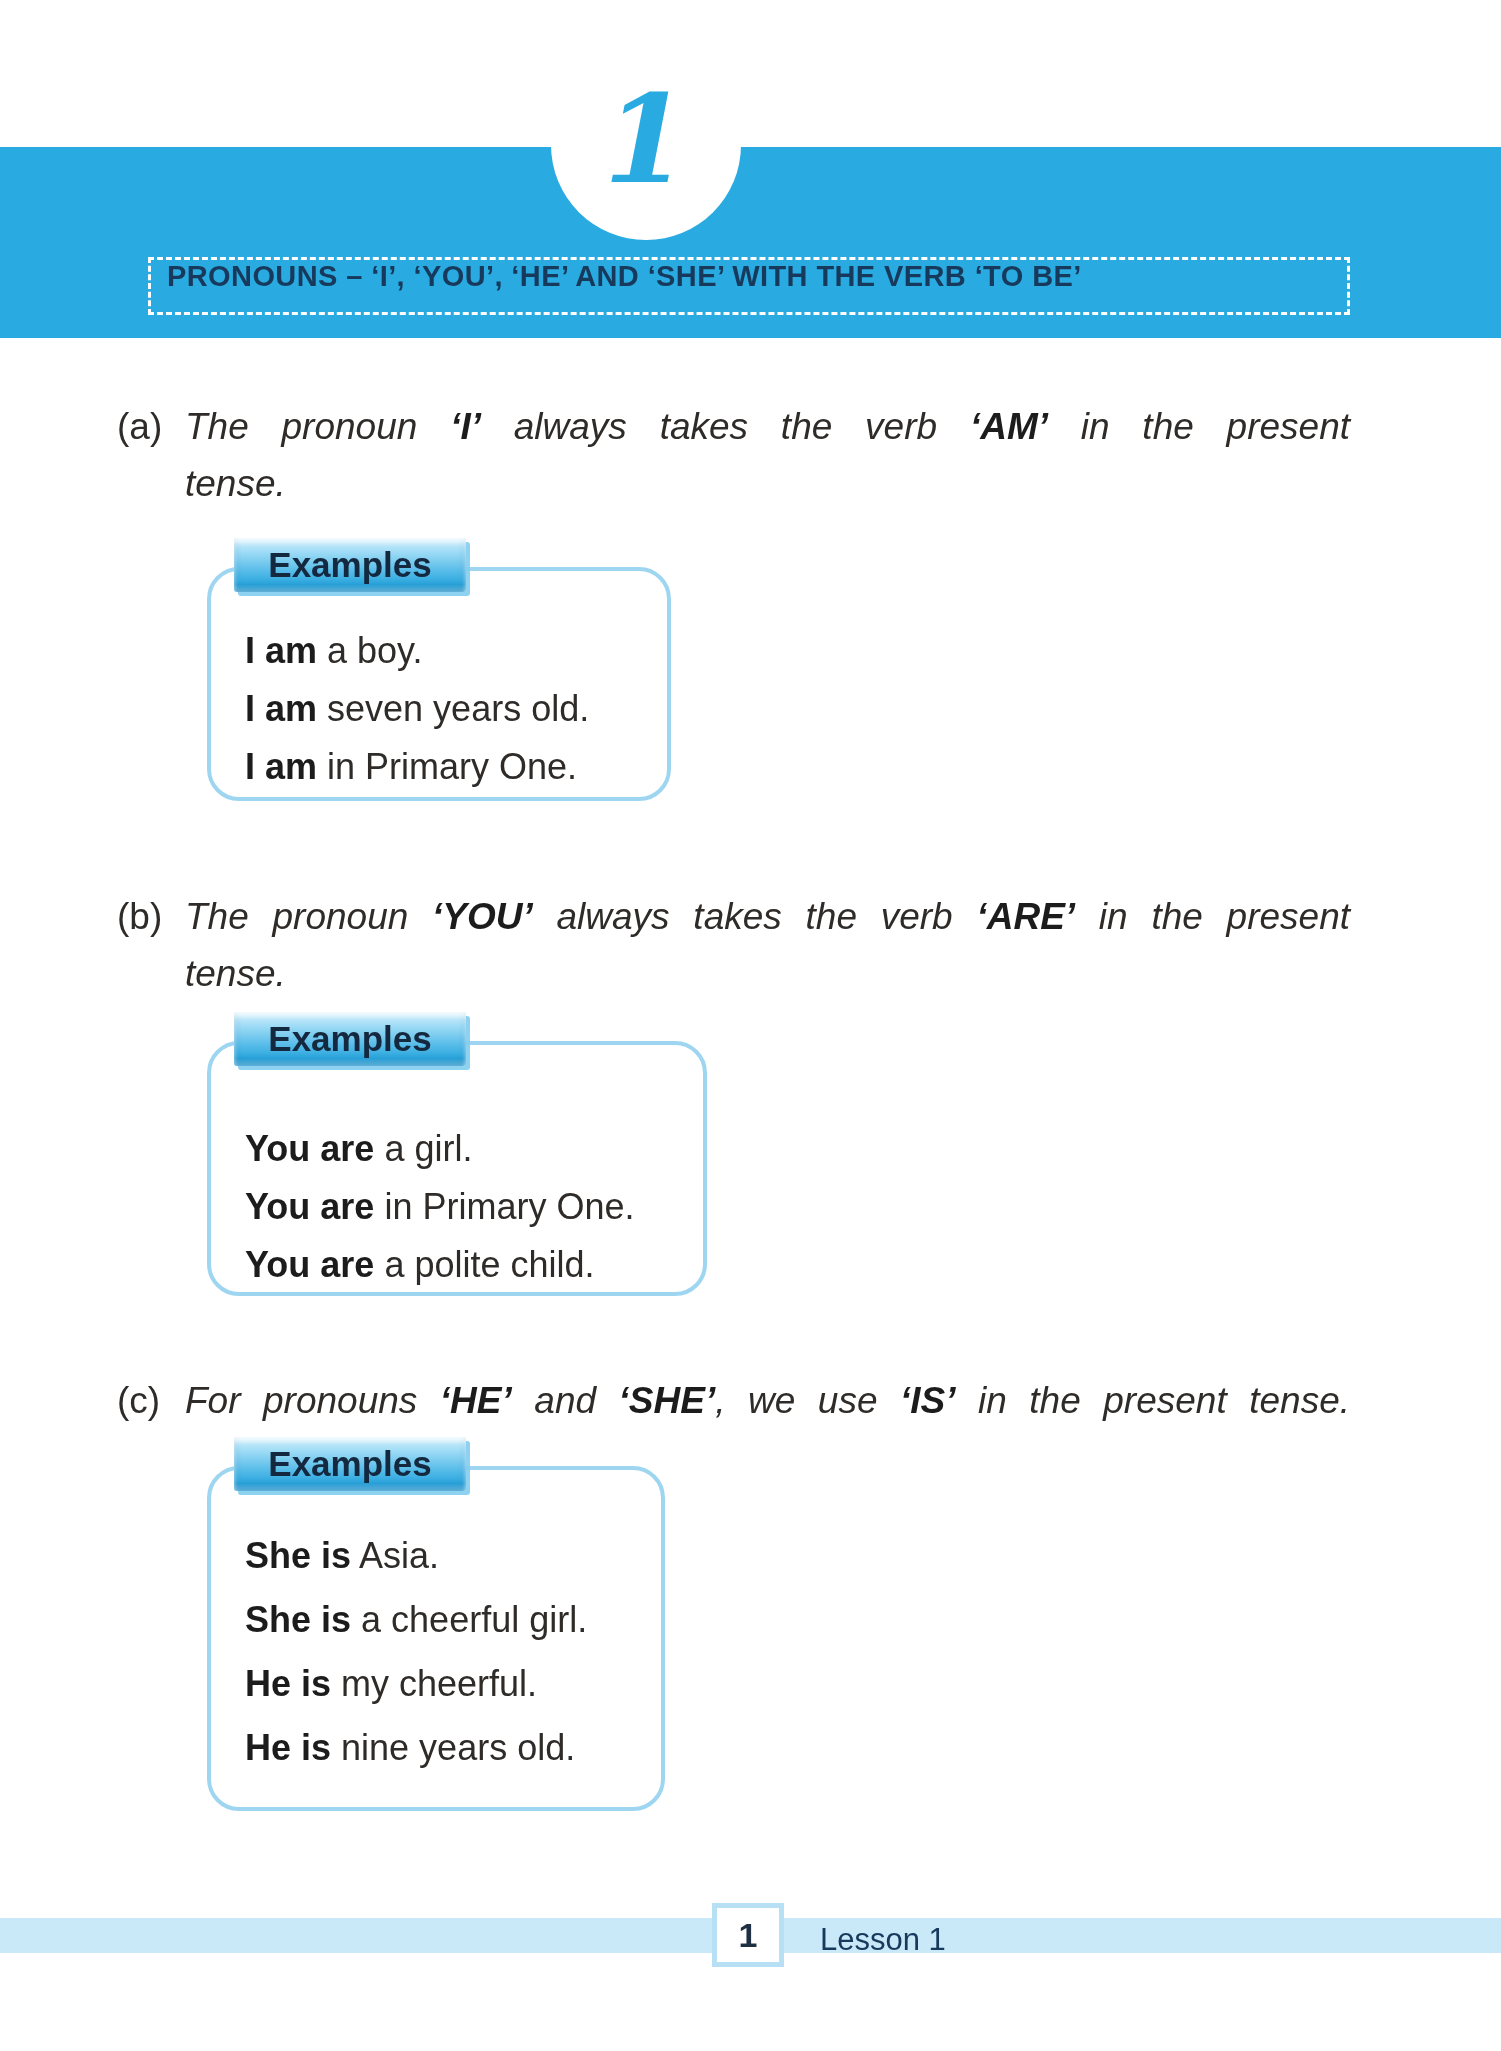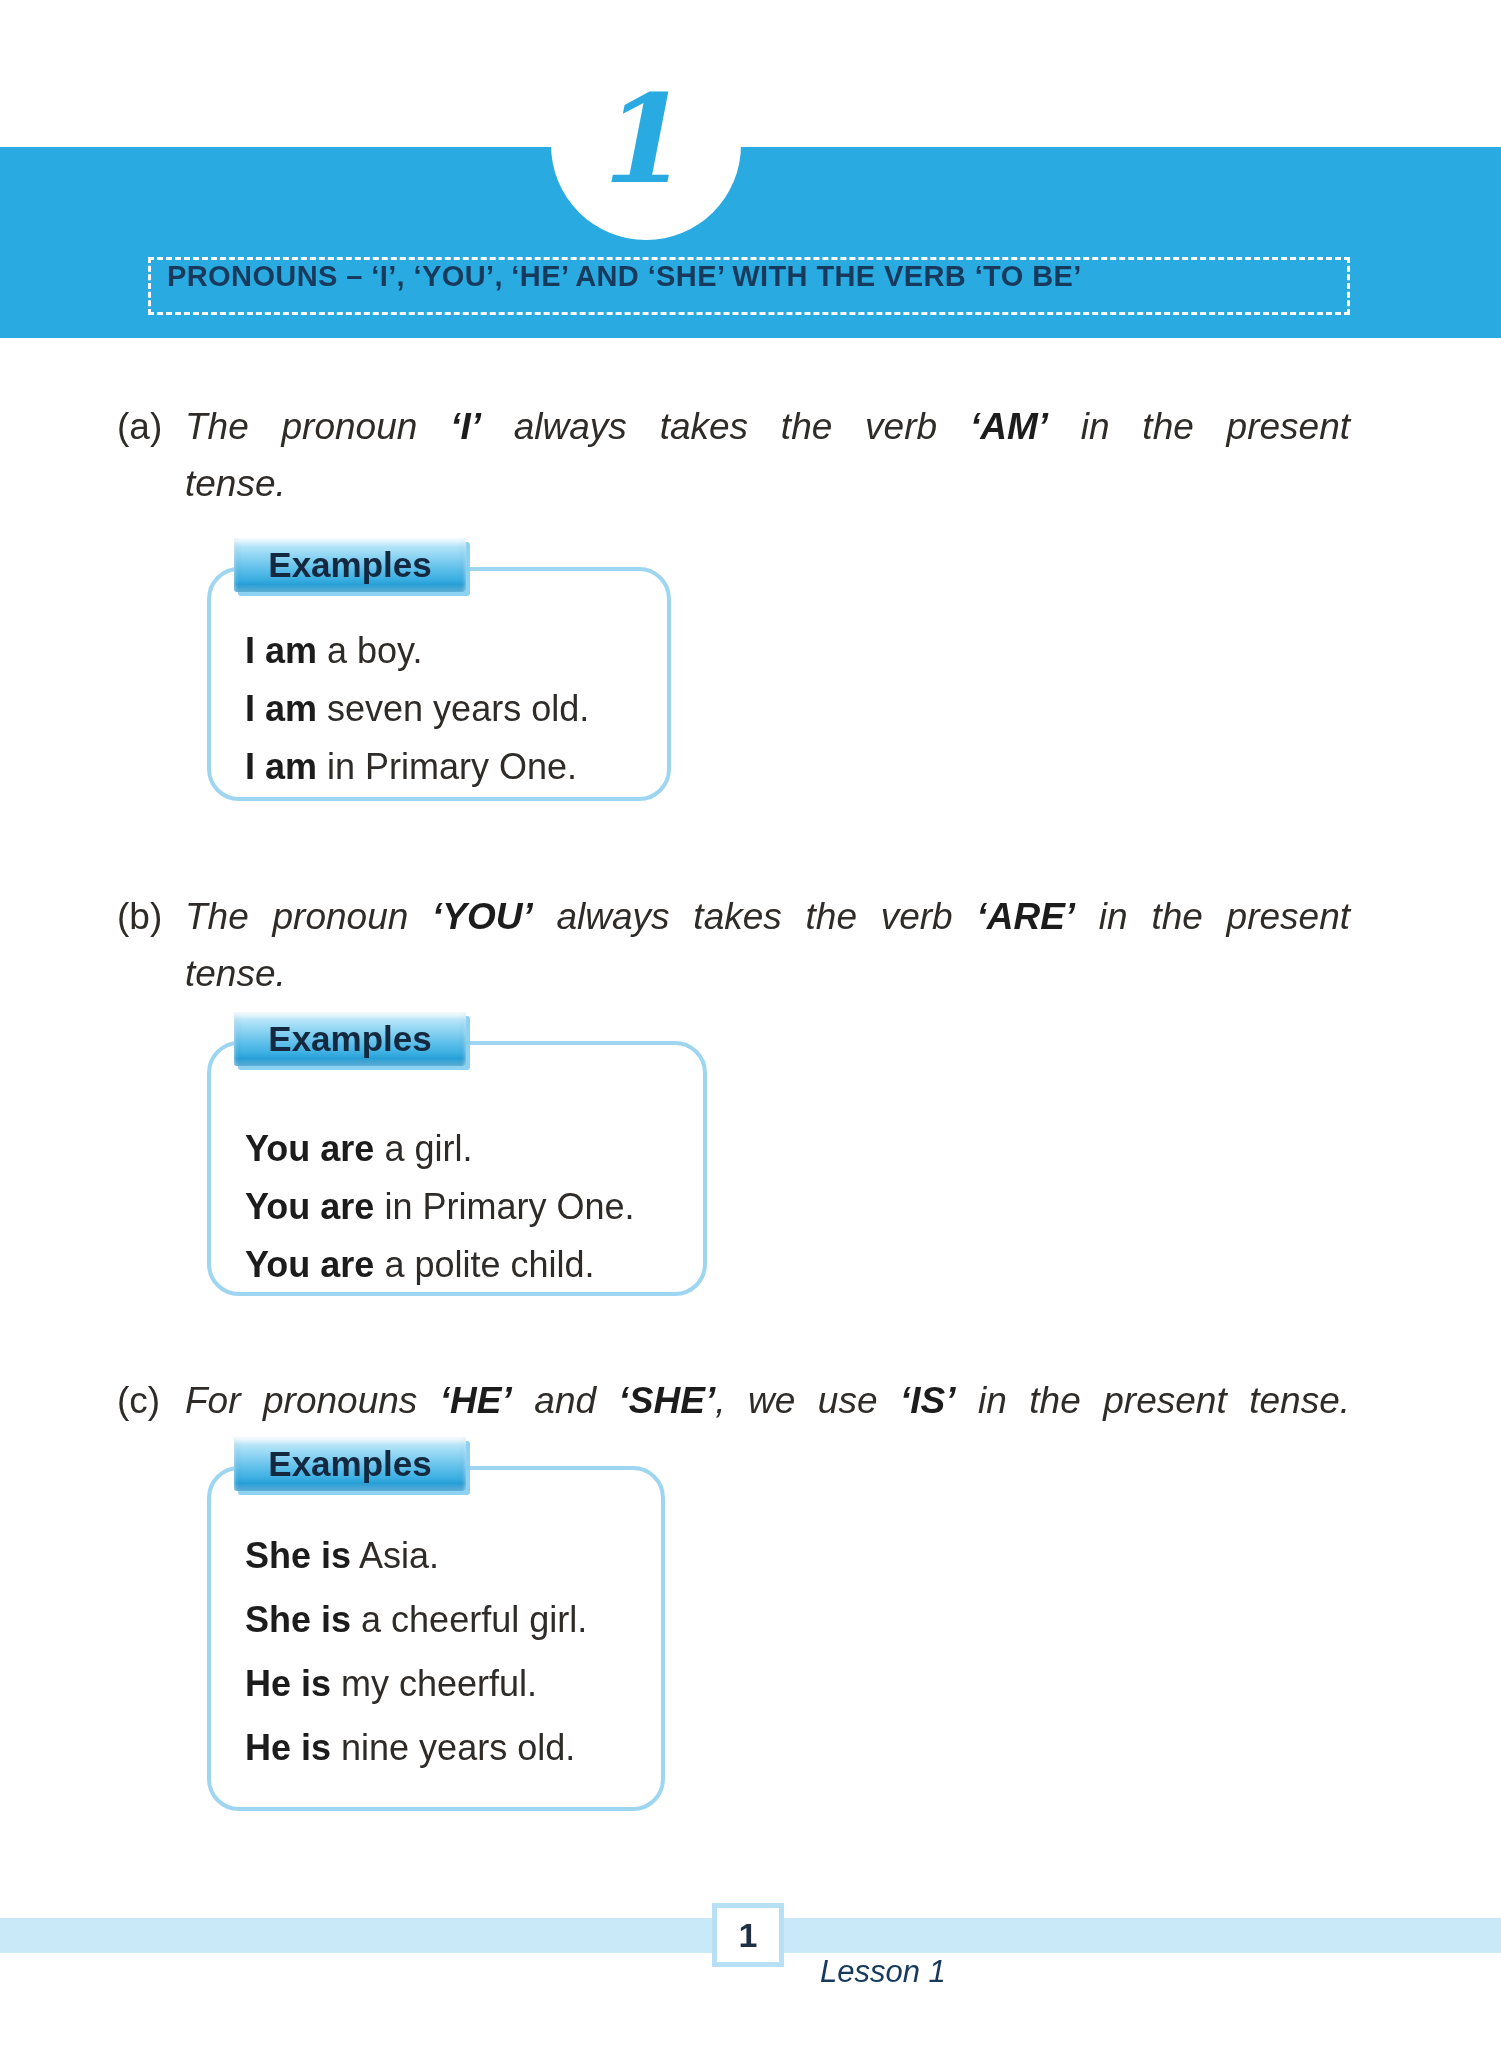--- a/index.html
+++ b/index.html
@@ -37,22 +37,22 @@
   .ribbon span { font-size:35px; font-weight:bold; color:#14293F; }
   .ex-lines { position:absolute; left:245px; font-size:36px; color:#2E2B28; z-index:3; }
   .ex-line { white-space:nowrap; }
 
   
   .footer-band { position:absolute; left:0; top:1918px; width:1501px; height:35px; background:#C9E8F8; }
   .page-num-box { position:absolute; left:712px; top:1903px; width:72px; height:64px;
     background:#ffffff; border:5px solid #B8E0F5; box-sizing:border-box;
     display:flex; align-items:center; justify-content:center;
     font-size:34px; font-weight:bold; color:#1F3044; z-index:2; }
-  .footer-lesson { position:absolute; left:820px; top:1922px; font-size:31px; font-style:italic;
-    color:#173A5C; z-index:2;margin-top:32px; }
+  .footer-lesson { position:absolute; left:820px; top:1922px; font-size:31px; 
+    color:#173A5C; z-index:2; }
   .credit { position:absolute; left:150px; top:1956px; font-family:"Liberation Serif", serif;
     font-size:22px; color:#141414; line-height:29px; }
   .credit sup { font-size:14px; }
 </style>
 </head>
 <body>
 
 <div class="page">
 
   <div class="band"></div>

